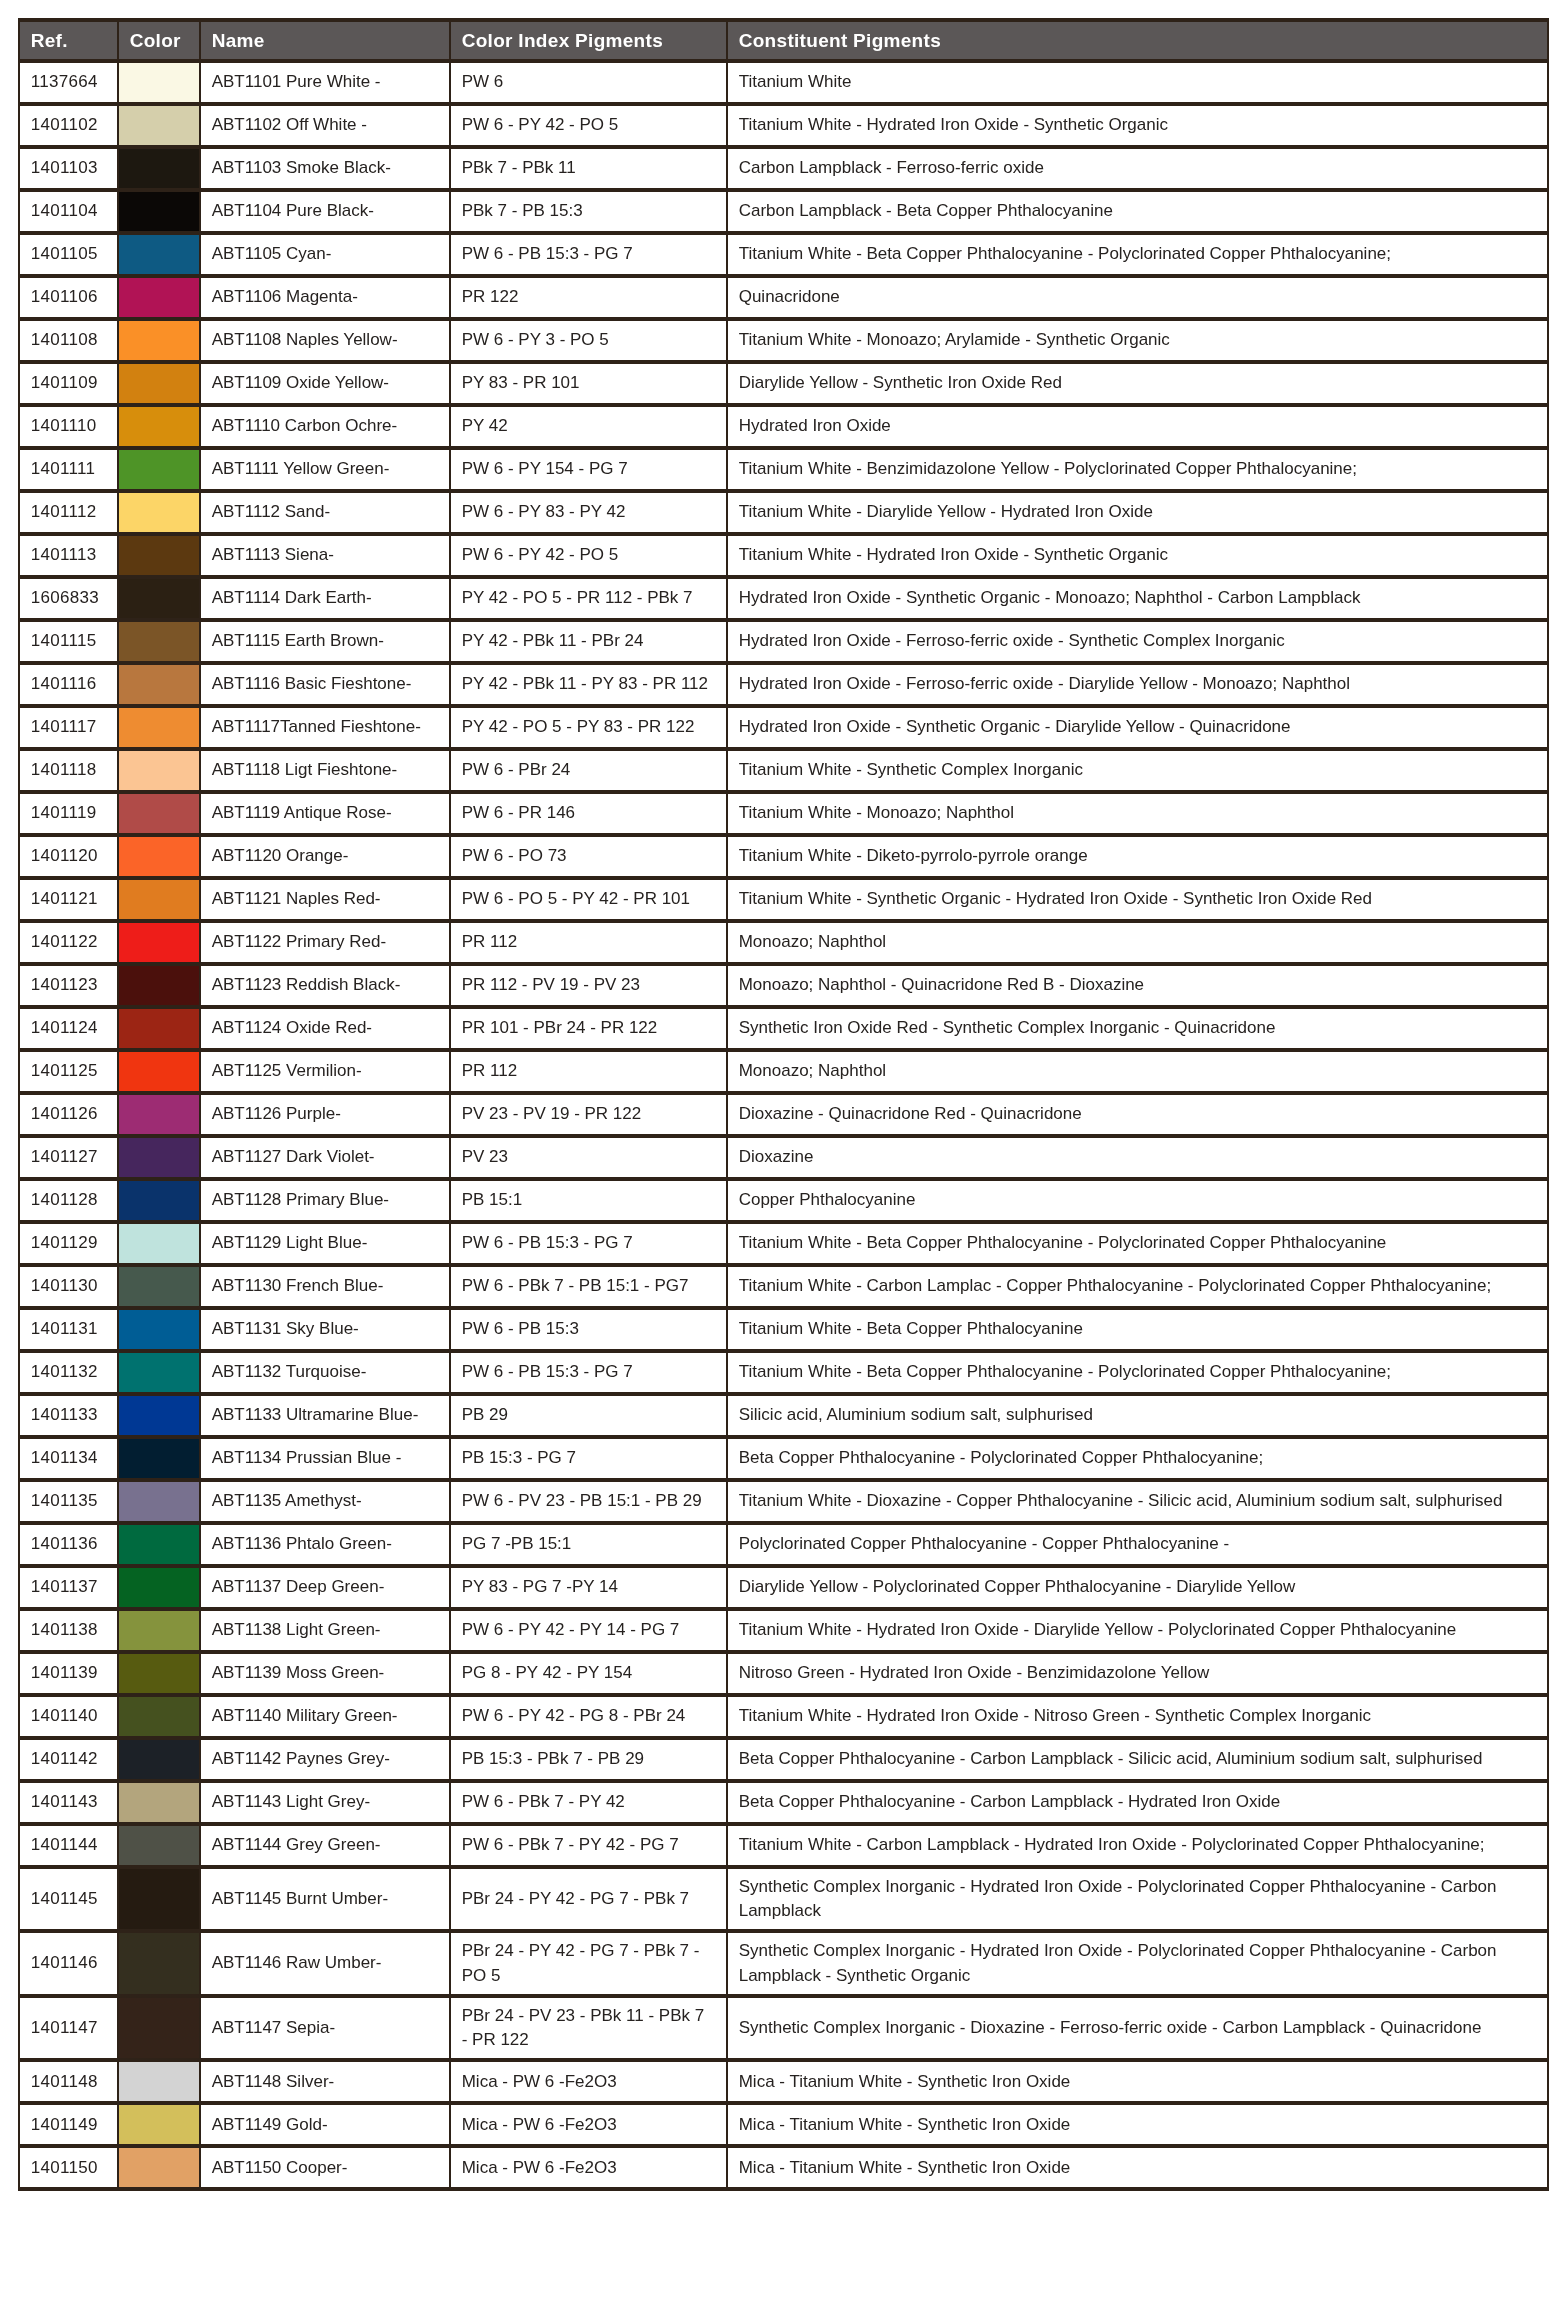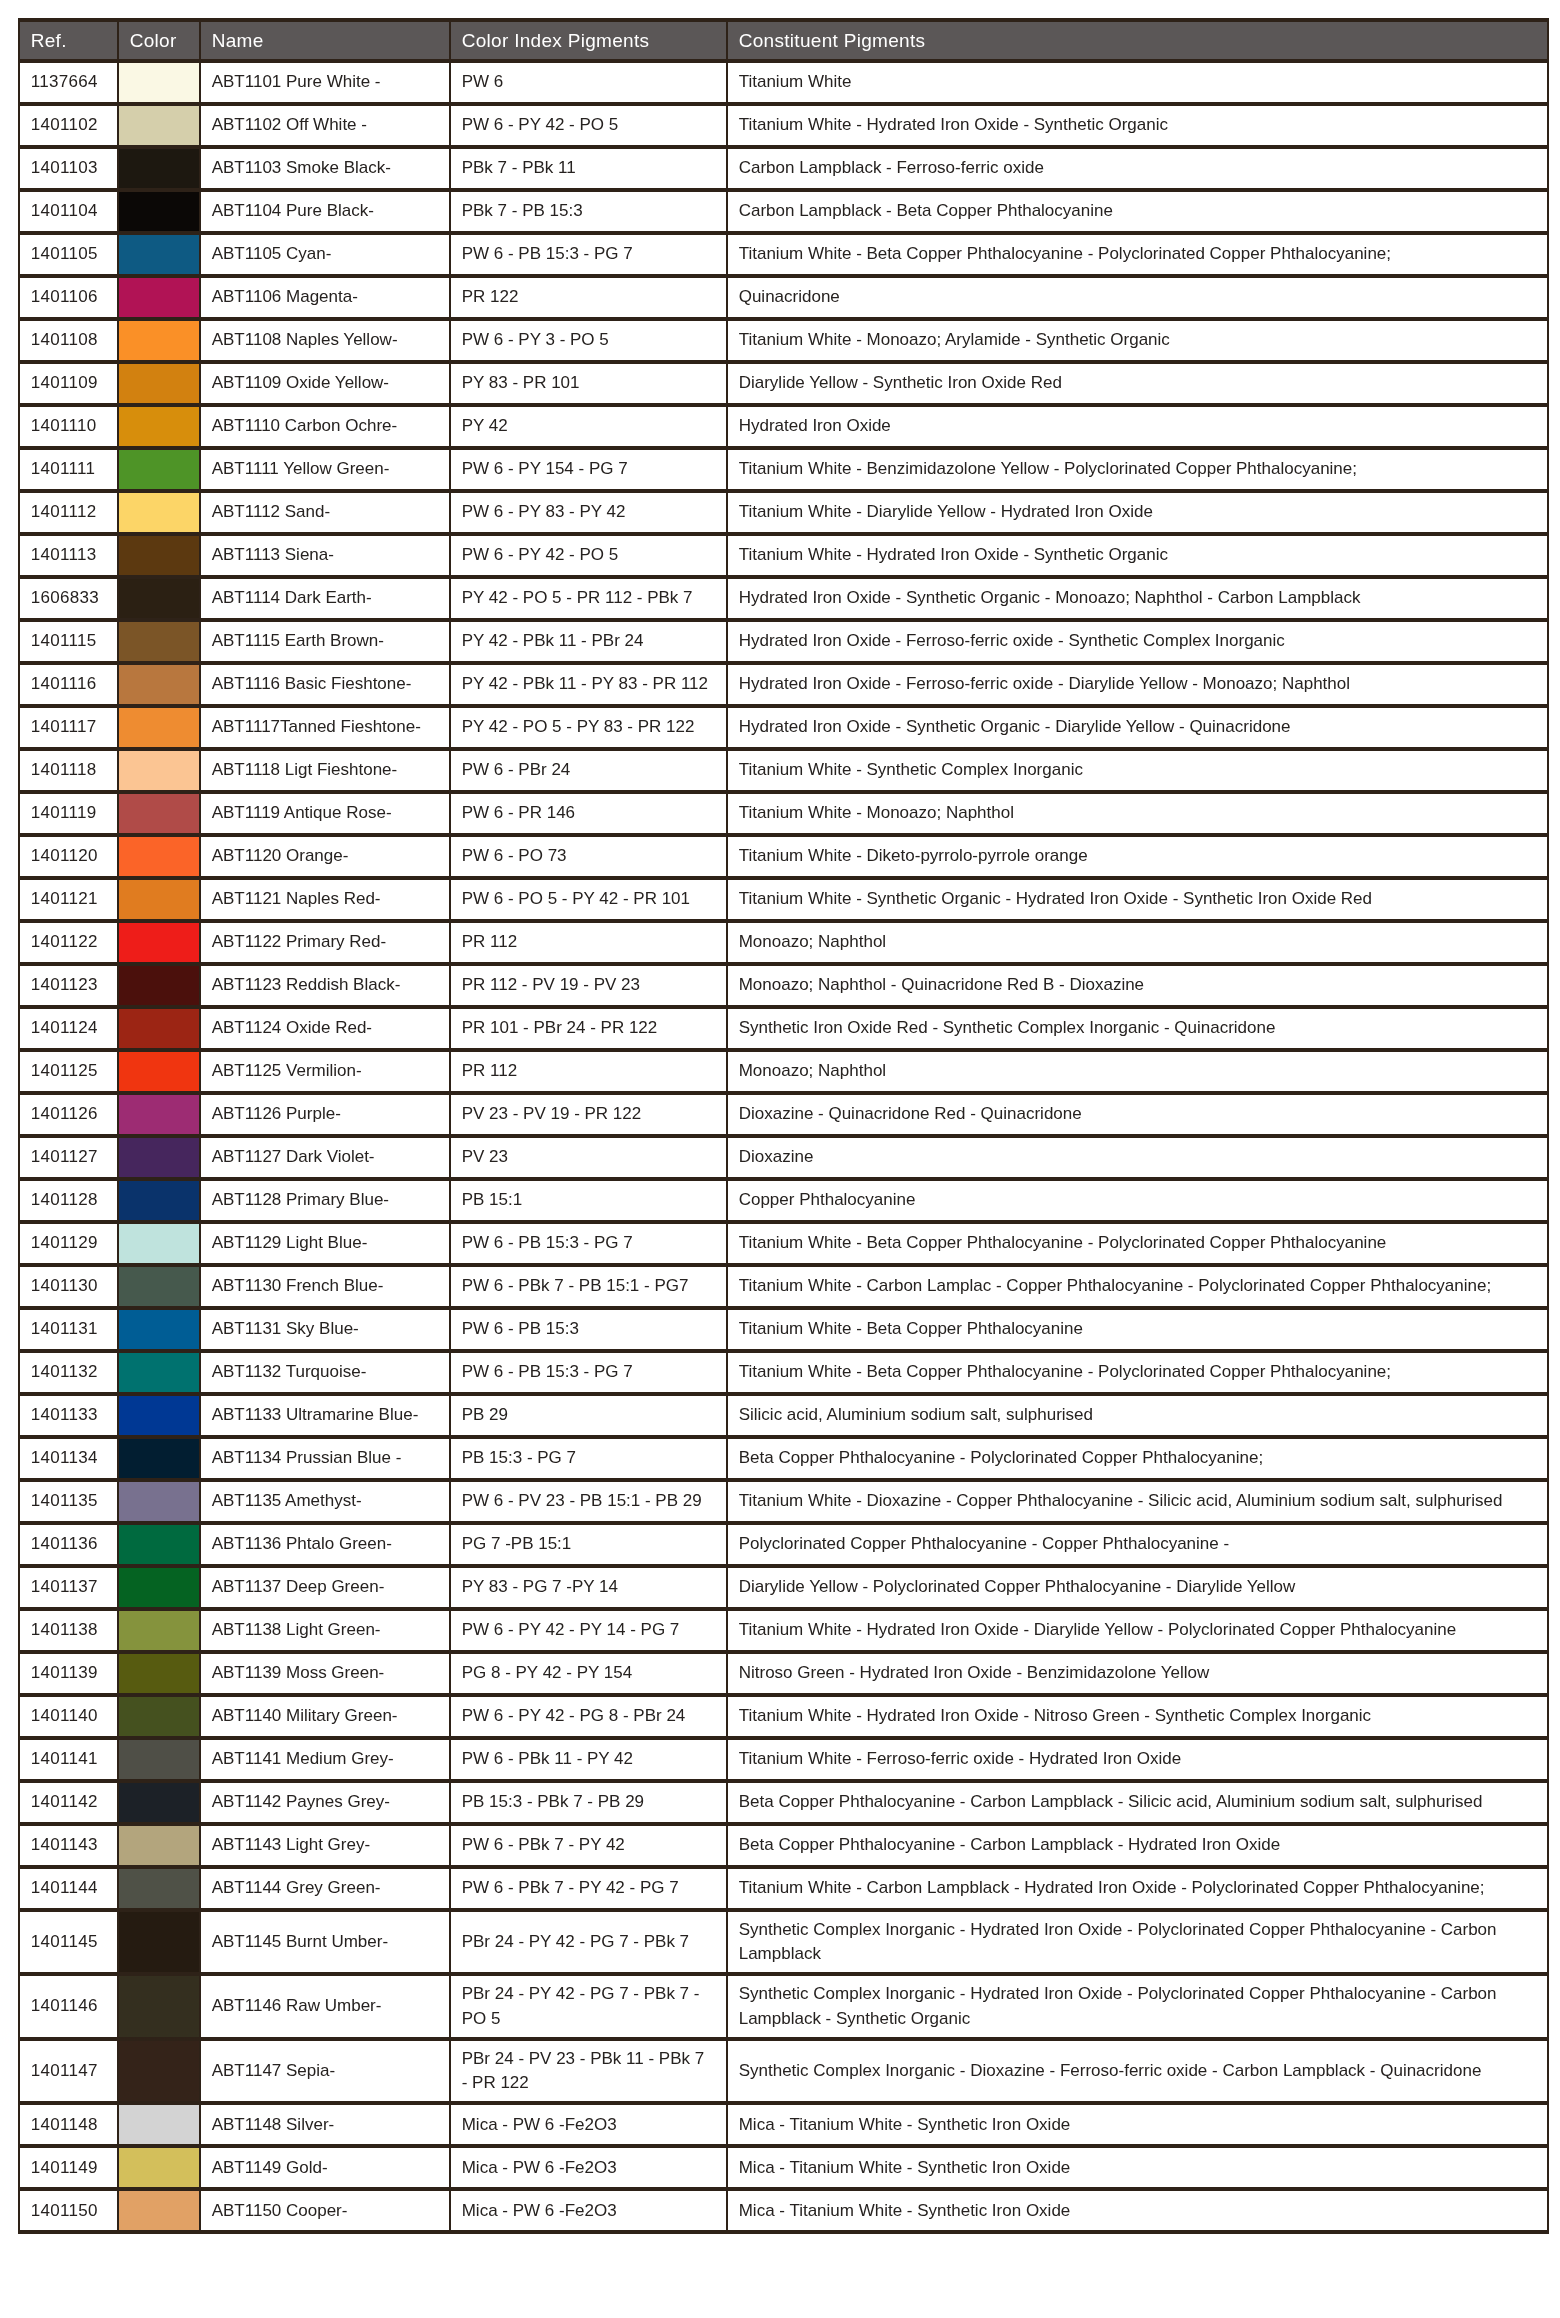--- a/index.html
+++ b/index.html
@@ -32,21 +32,21 @@
     border-top-width:4.2px;
     border-bottom-width:4.2px;
     vertical-align:middle;
     text-align:left;
     overflow:hidden;
   }
   table.pigment-table th{
     background:var(--header-bg);
     color:var(--header-text);
     font-size:19px;
-    font-weight:400;
+    font-weight:700;
     letter-spacing:0.3px;
     height:41px;
     padding:2.8px 11.2px;
     margin-left:12px;
   }
   table.pigment-table td{
     font-size:17px;
     height:43px;
     padding:5.6px 11.2px;
     line-height:1.45;
@@ -390,27 +390,20 @@
   </tr>
 
   <tr>
     <td class="ref-cell"><span>1401140</span></td>
     <td class="swatch-cell" style="background: rgb(69, 81, 31);"></td>
     <td class="name-cell"><span>ABT1140 Military Green-</span></td>
     <td class="ci-cell"><span>PW 6 - PY 42 - PG 8 - PBr 24</span></td>
     <td class="constituent-cell"><span>Titanium White - Hydrated Iron Oxide - Nitroso Green - Synthetic Complex Inorganic</span></td>
   </tr>
 
-  <tr>
-    <td class="ref-cell"><span>1401141</span></td>
-    <td class="swatch-cell" style="background: rgb(79, 79, 71);"></td>
-    <td class="name-cell"><span>ABT1141 Medium Grey-</span></td>
-    <td class="ci-cell"><span>PW 6 - PBk 11 - PY 42</span></td>
-    <td class="constituent-cell"><span>Titanium White - Ferroso-ferric oxide - Hydrated Iron Oxide</span></td>
-  </tr>
 
   <tr>
     <td class="ref-cell"><span>1401142</span></td>
     <td class="swatch-cell" style="background: rgb(28, 33, 39);"></td>
     <td class="name-cell"><span>ABT1142 Paynes Grey-</span></td>
     <td class="ci-cell"><span>PB 15:3 - PBk 7 - PB 29</span></td>
     <td class="constituent-cell"><span>Beta Copper Phthalocyanine  - Carbon Lampblack - Silicic acid, Aluminium sodium salt, sulphurised</span></td>
   </tr>
 
   <tr>

